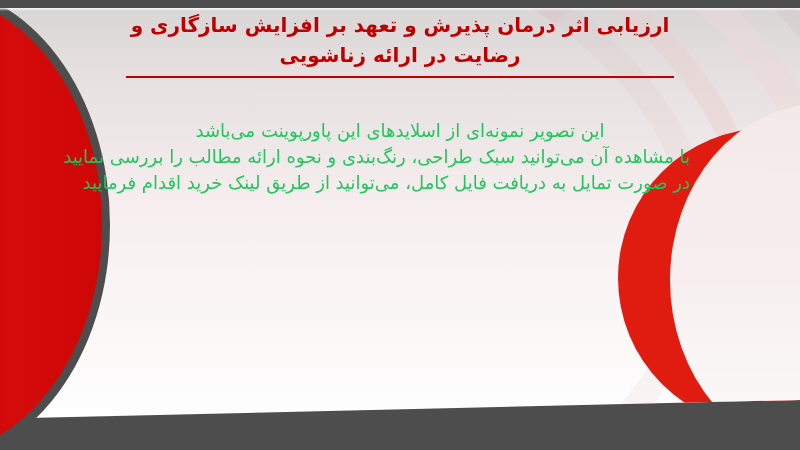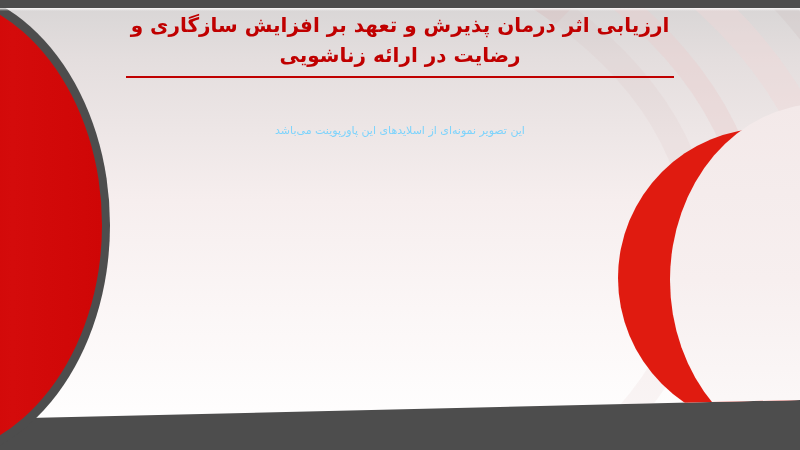--- a/index.html
+++ b/index.html
@@ -131,22 +131,22 @@
   .body-block {
     position: absolute;
     top: 118px;
     right: 110px;
     left: 110px;
     z-index: 40;
     direction: rtl;
     text-align: center;
   }
   .body-line {
-    color: #7dd3fc;
-    font-size: 11px;
+    color: #22c55e;
+    font-size: 18px;
     line-height: 26px;
     white-space: nowrap;
     direction: rtl;
   }
 
   
   .top-sheen {
     position: absolute;
     left: 0; right: 0; top: 8px;
     height: 3px;
@@ -188,15 +188,17 @@
   <div class="red-left"></div>
 
   <div class="title-block">
     <div class="title-line">ارزیابی اثر درمان پذیرش و تعهد بر افزایش سازگاری و</div>
     <div class="title-line">رضایت در ارائه زناشویی</div>
     <div class="title-rule"></div>
   </div>
 
   <div class="body-block">
     <div class="body-line">این تصویر نمونه‌ای از اسلایدهای این پاورپوینت می‌باشد</div>
+    <div class="body-line">با مشاهده آن می‌توانید سبک طراحی، رنگ‌بندی و نحوه ارائه مطالب را بررسی نمایید</div>
+    <div class="body-line">در صورت تمایل به دریافت فایل کامل، می‌توانید از طریق لینک خرید اقدام فرمایید</div>
   </div>
 
 </div>
 
 </body></html>

